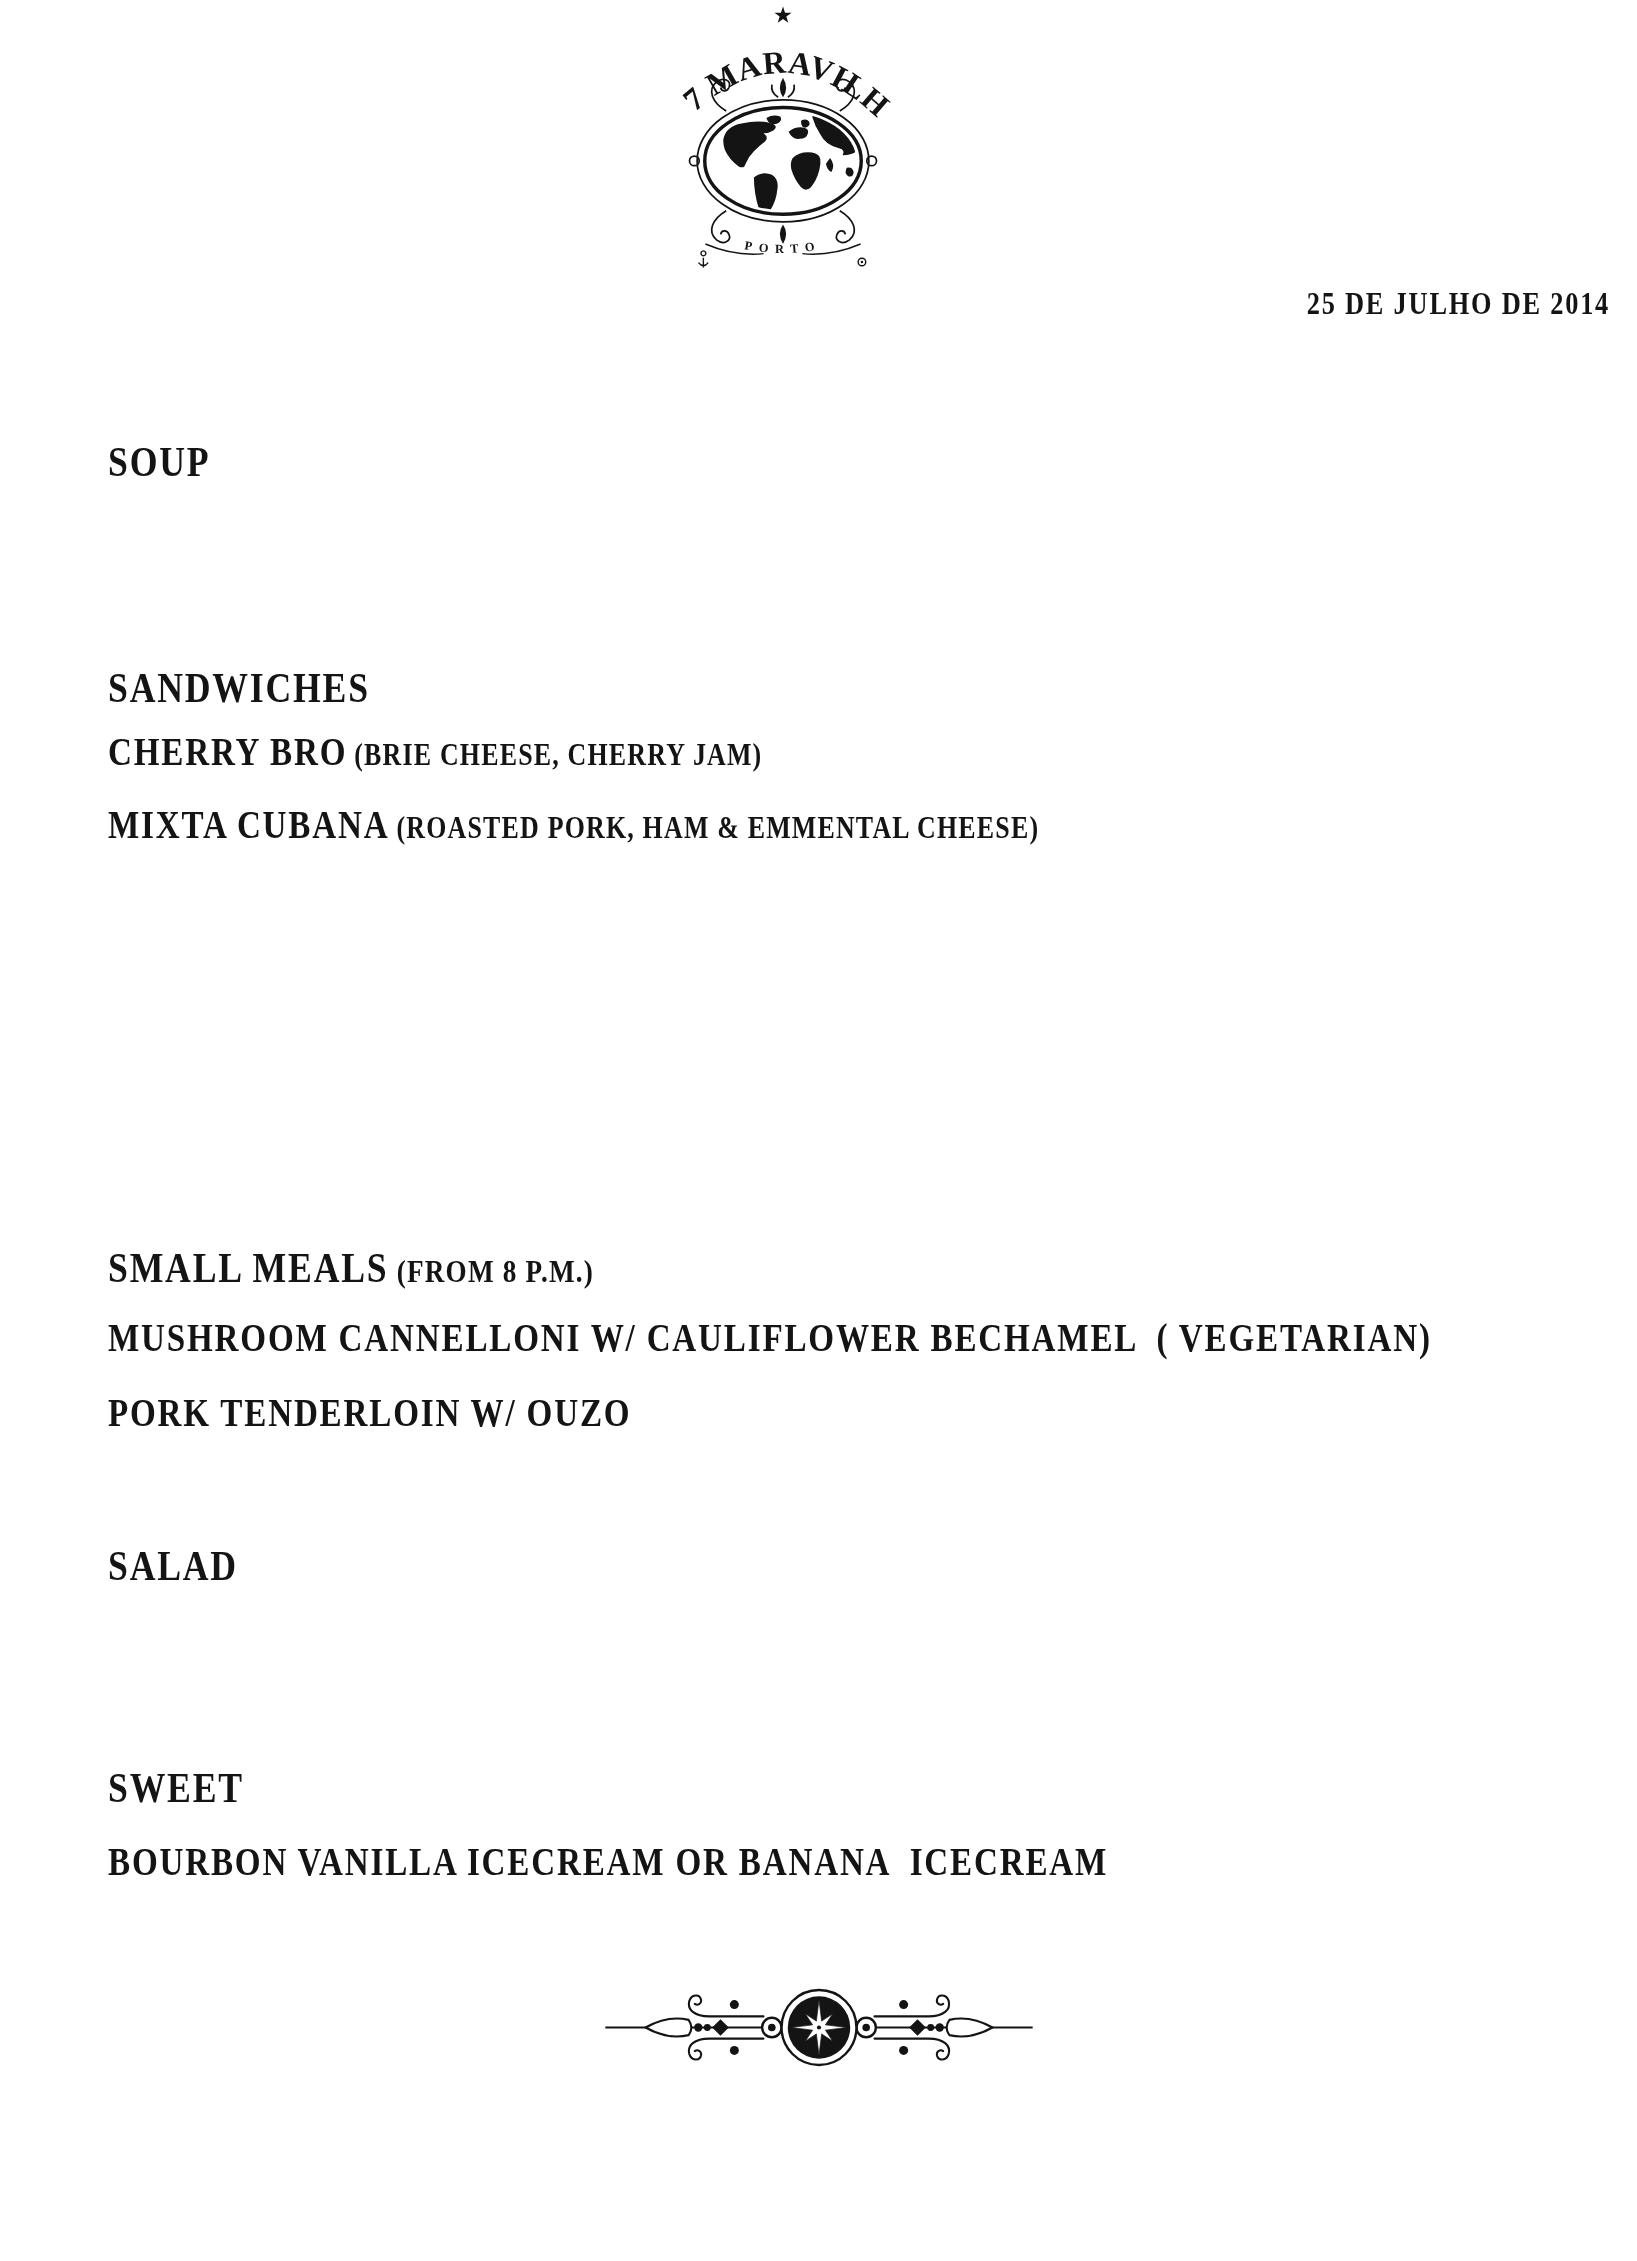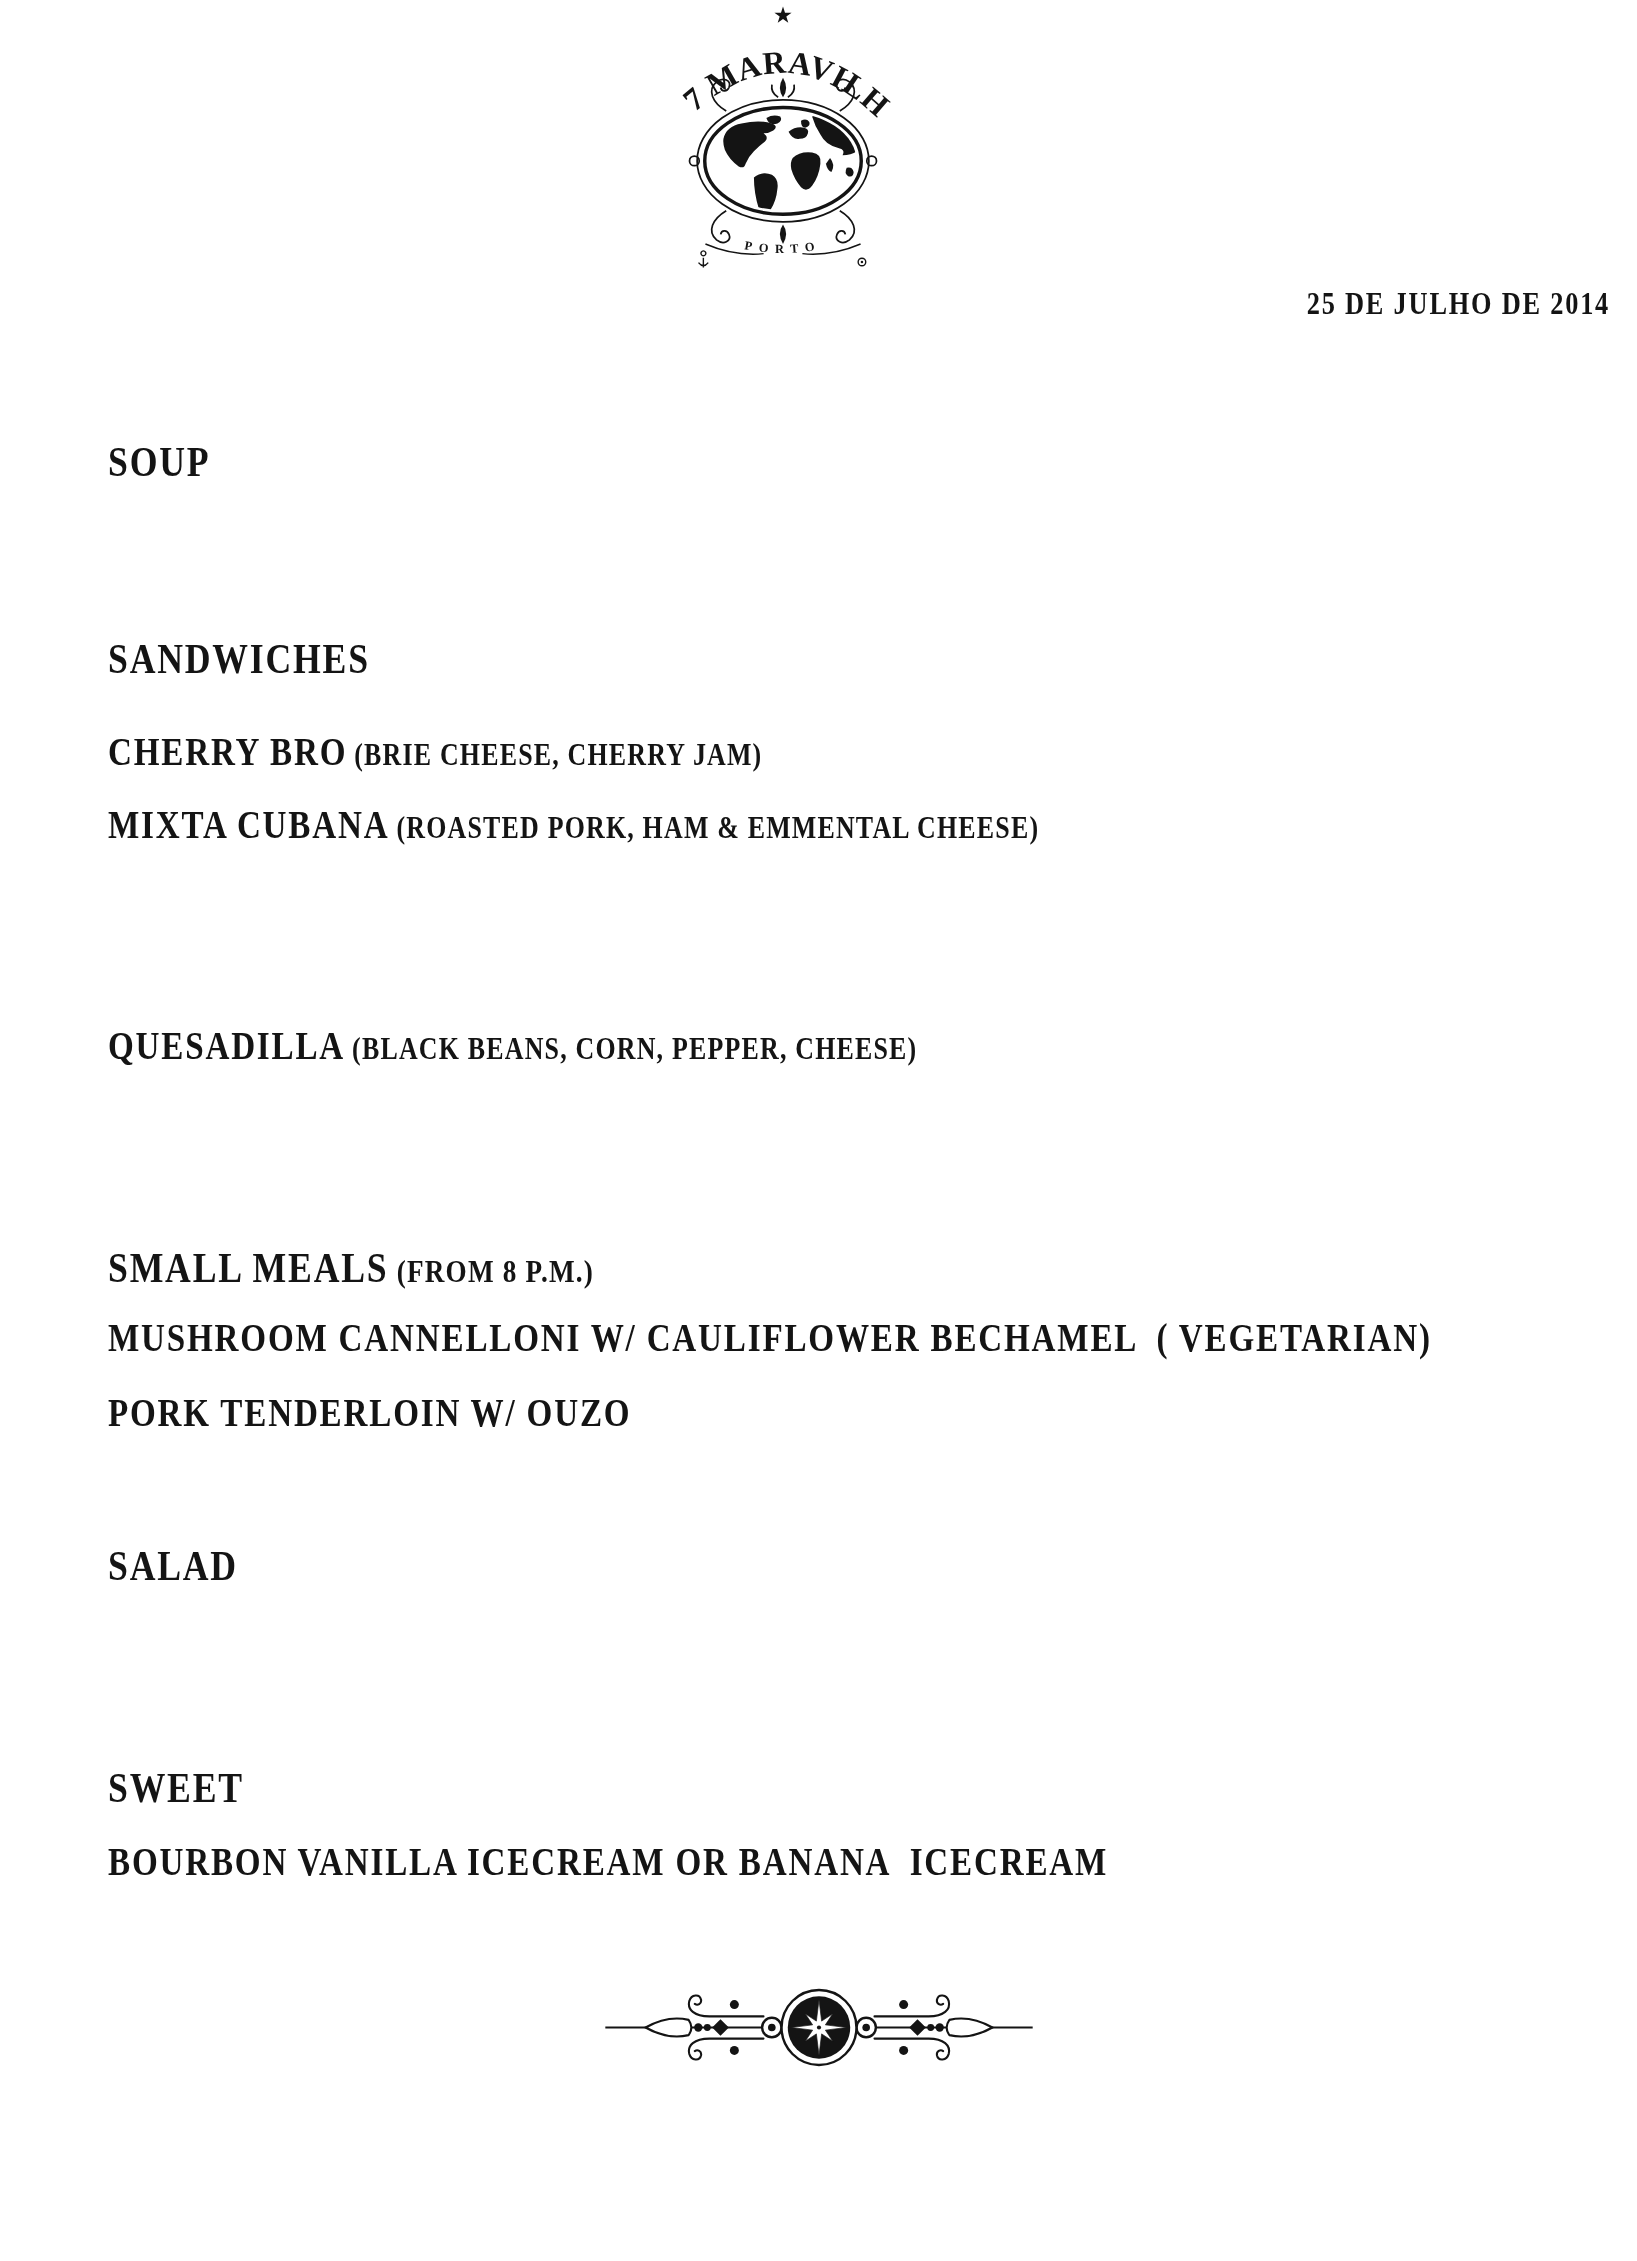--- a/index.html
+++ b/index.html
@@ -99,31 +99,28 @@
   </div>
 
   <div class="date-wrap">
     <span class="date-text">25 DE JULHO DE 2014</span>
   </div>
 
   <div class="line" style="top:430px">
     <span class="cond"><span class="h-name">SOUP</span></span>
   </div>
 
-  <div class="line" style="top:627px">
+  <div class="line" style="top:656px">
     <span class="cond"><span class="h-name">SANDWICHES</span></span>
   </div>
   <div class="line" style="top:721px">
     <span class="cond"><span class="mi-name">CHERRY BRO</span><span class="mi-detail">(BRIE CHEESE, CHERRY JAM)</span></span>
   </div>
   <div class="line" style="top:794px">
     <span class="cond"><span class="mi-name">MIXTA CUBANA</span><span class="mi-detail">(ROASTED PORK, HAM &amp; EMMENTAL CHEESE)</span></span>
-  </div>
-  <div class="line" style="top:1015px">
-    <span class="cond"><span class="mi-name">QUESADILLA</span><span class="mi-detail">(BLACK BEANS, CORN, PEPPER, CHEESE)</span></span>
   </div>
 
   <div class="line" style="top:1236px">
     <span class="cond"><span class="h-name">SMALL MEALS</span><span class="h-note">(FROM 8 P.M.)</span></span>
   </div>
   <div class="line" style="top:1307px">
     <span class="cond"><span class="mi-name">MUSHROOM CANNELLONI W/ CAULIFLOWER BECHAMEL  ( VEGETARIAN)</span><span class="mi-detail"></span></span>
   </div>
   <div class="line" style="top:1382px">
     <span class="cond"><span class="mi-name">PORK TENDERLOIN W/ OUZO</span><span class="mi-detail"></span></span>

